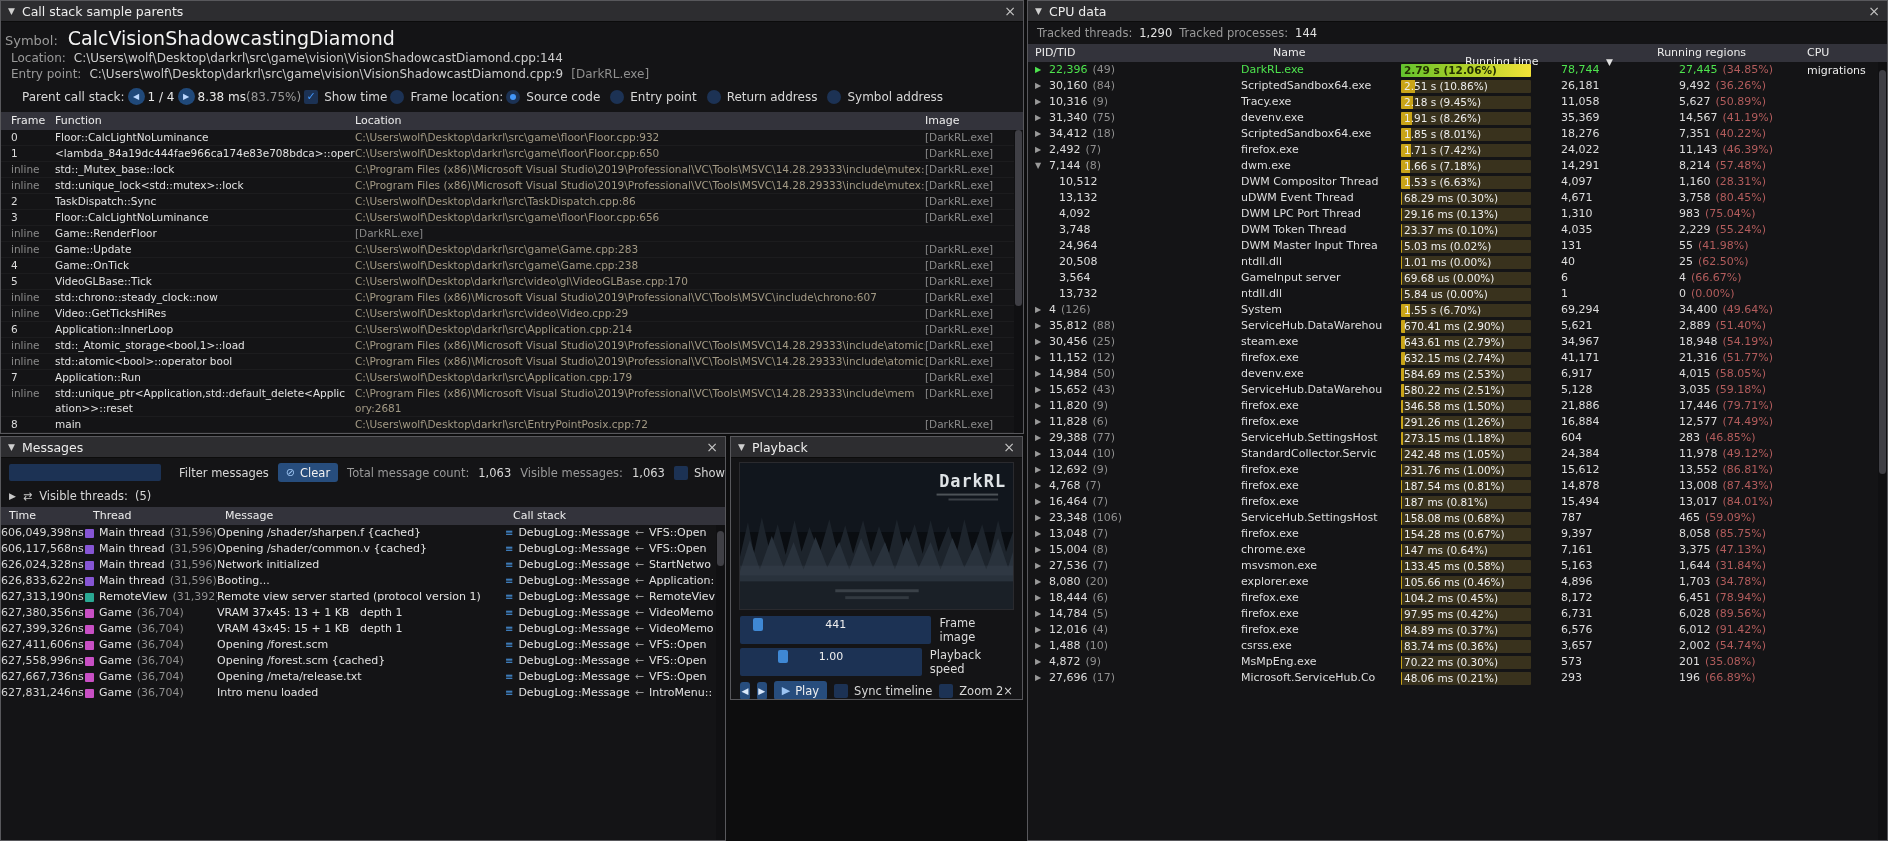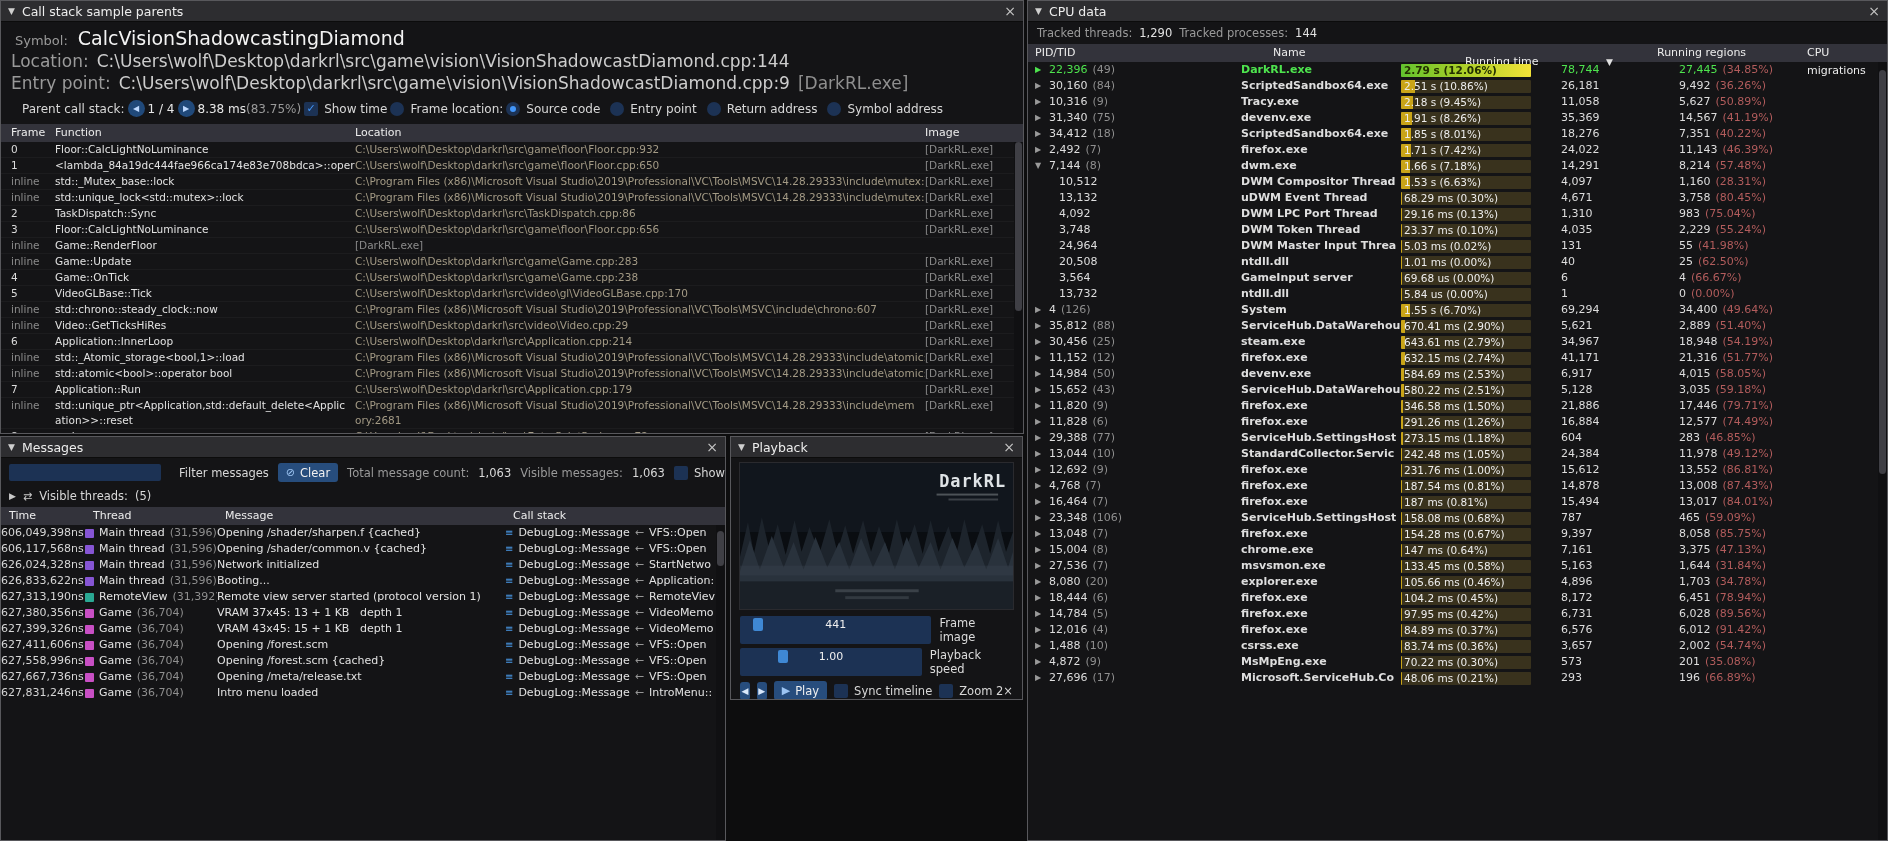--- a/index.html
+++ b/index.html
@@ -17,24 +17,24 @@
 
   .titlebar { flex:0 0 21px; display:flex; align-items:center; gap:7px; padding:0 7px;
     background:#2d2d30; font-size:12.5px; color:#ededed; border-bottom:1px solid #0c0c0c; }
   .collapse-arrow { font-size:9px; color:#cfcfcf; }
   .close-x { margin-left:auto; font-size:14px; color:#c4c4c4; line-height:1; }
   .panel-body { position:relative; flex:1; display:flex; flex-direction:column; overflow:hidden; }
 
   .lab { color:#9a9a9a; } .val { color:#cdcdcd; } .dimtext { color:#8f8f8f; }
 
   
-  .sym-row { display:flex; align-items:baseline; gap:10px; padding:5px 14px 0; }
+  .sym-row { display:flex; align-items:baseline; gap:10px; padding:5px 4px 0; }
   .sym-label { font-size:13px; color:#9a9a9a; }
   .sym-name { font-size:19px; color:#f4f4f4; }
-  .loc-row { padding:2px 10px 0; font-size:17px; display:flex; gap:8px; white-space:nowrap; }
+  .loc-row { padding:2px 10px 0; font-size:12px; display:flex; gap:8px; white-space:nowrap; }
   .cs-toolbar { display:flex; align-items:center; gap:3px; padding:7px 21px; font-size:12px; color:#d8d8d8; white-space:nowrap; }
   .circle-btn { width:17px; height:17px; border-radius:50%; background:#20497a; color:#bcd8ff; font-size:8px;
     display:flex; align-items:center; justify-content:center; }
   .pager { color:#e8e8e8; }
   .tm-val { color:#e8e8e8; } .tm-pct { color:#9a9a9a; }
   .cb-item { display:inline-flex; align-items:center; gap:6px; }
   .cb { width:14px; height:14px; border-radius:2px; background:#1c3254; display:inline-flex; align-items:center; justify-content:center; }
   .cb.checked::after { content:"✓"; color:#4296fa; font-size:11px; font-weight:700; line-height:1; }
   .radio { width:14px; height:14px; border-radius:50%; background:#1c3254; display:inline-flex; align-items:center; justify-content:center; }
   .radio.sel::after { content:""; width:6px; height:6px; border-radius:50%; background:#4296fa; }
@@ -85,21 +85,21 @@
     display:flex; align-items:center; justify-content:center; }
 
   
   .cpu-info { display:flex; gap:7px; padding:4px 9px; font-size:11.5px; align-items:center; white-space:nowrap; }
   .cpu-grid { grid-template-columns:206px 160px 160px 118px 1fr; padding-left:7px;gap:32px; }
   .cpu-row { display:grid; grid-template-columns:206px 160px 160px 118px 1fr; padding-left:7px; height:16px; line-height:16px; font-size:11px; }
   .pidcell { display:flex; align-items:center; gap:5px; overflow:hidden; }
   .arrow { width:9px; font-size:8px; color:#9a9a9a; }
   .child .pidcell { padding-left:24px; }
   .pid { color:#dedede; } .cnt { color:#8f8f8f; }
-  .name { color:#dedede; white-space:nowrap; overflow:hidden; padding-right:20px;font-weight:bold; }
+  .name { color:#dedede; white-space:nowrap; overflow:hidden; padding-right:20px; }
   .rt { display:flex; align-items:center; }
   .rt-track { position:relative; width:130px; height:13px; background:#39321d; border-radius:1px; overflow:hidden; }
   .rt-fill { position:absolute; left:0; top:0; bottom:0; background:#c9a418; }
   .rt-label { position:absolute; left:3px; top:0; line-height:13px; font-size:10.5px; color:#ededed; white-space:nowrap; }
   .regions { color:#dedede; }
   .mig { white-space:nowrap; overflow:hidden; }
   .mig .v { color:#dedede; } .mig .p { color:#b25c5c; margin-left:5px; }
   .self .pid, .self .name, .self .regions, .self .mig .v, .self .arrow { color:#4ee44e; }
   .self .rt-fill { background:linear-gradient(90deg,#63c22e 0%,#a8cf28 45%,#f2e238 100%); }
   .self .rt-label { color:#233000; font-weight:600; }

